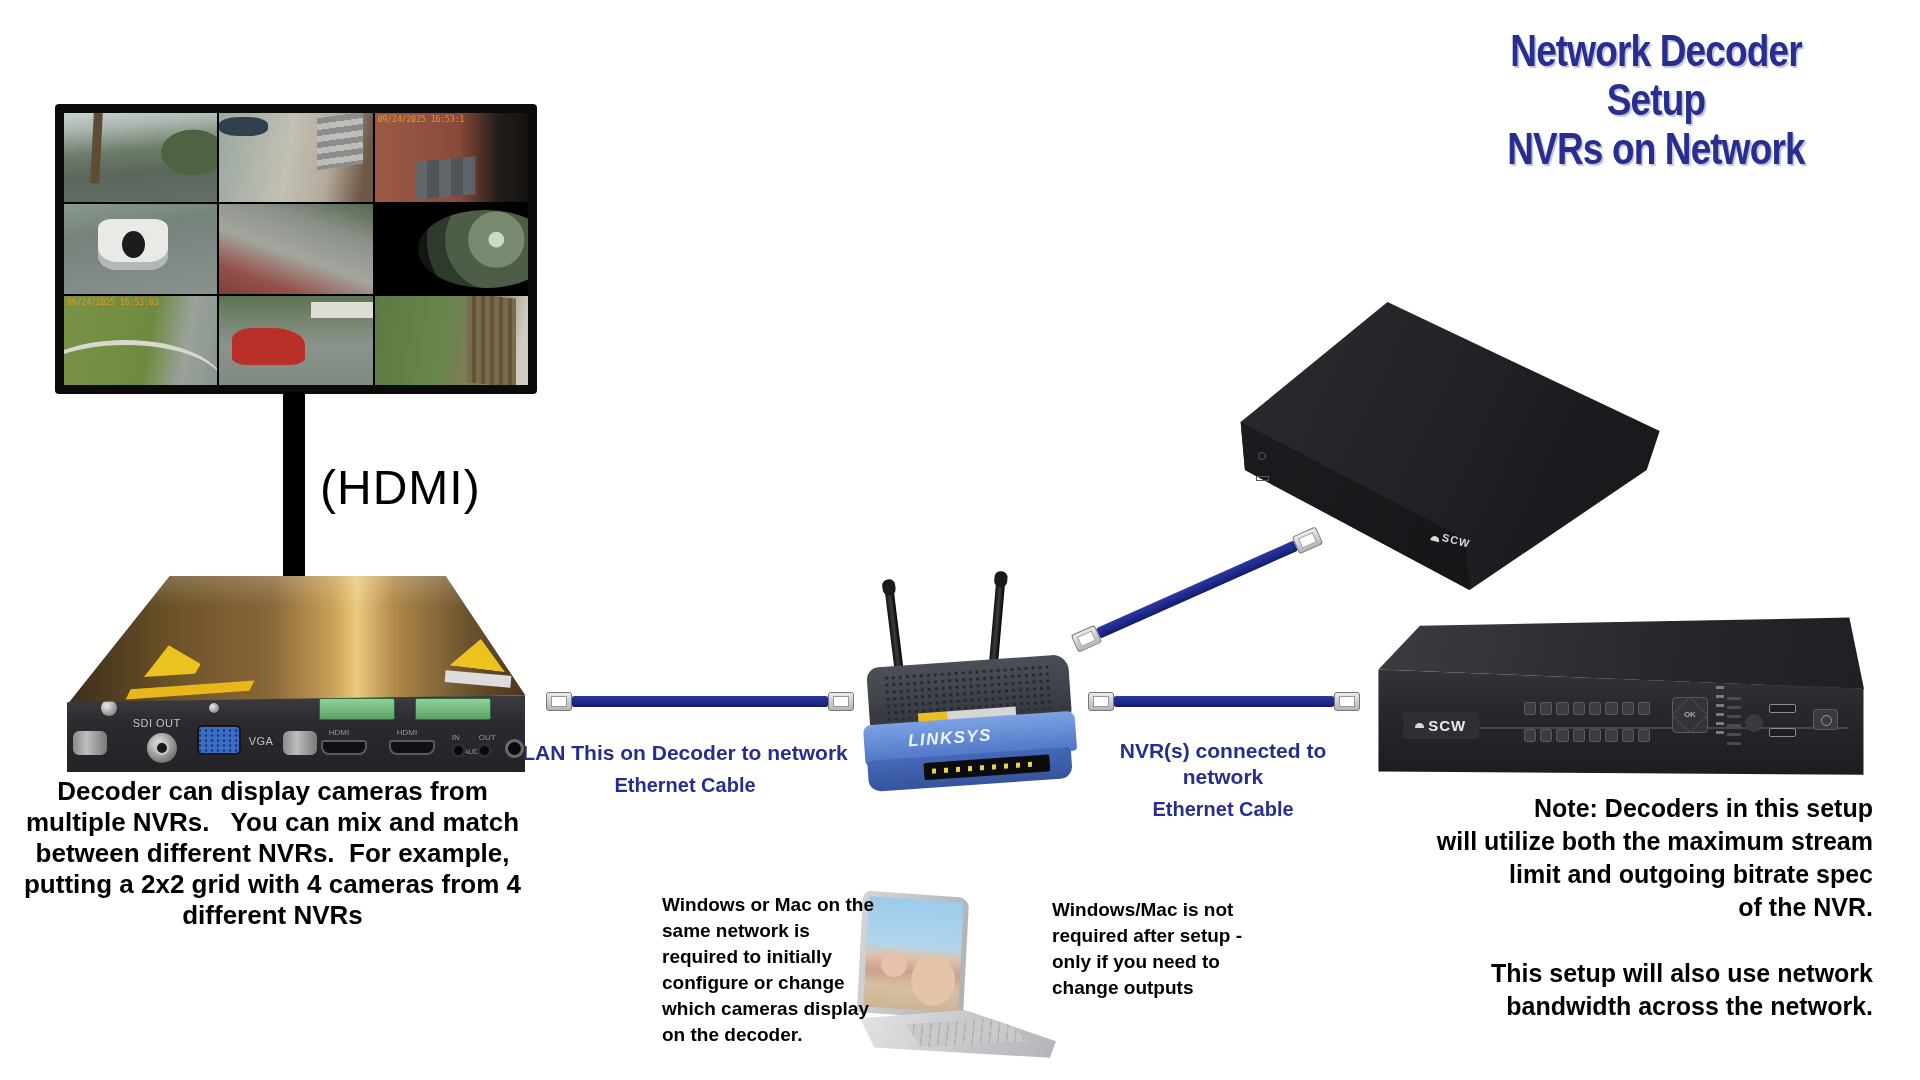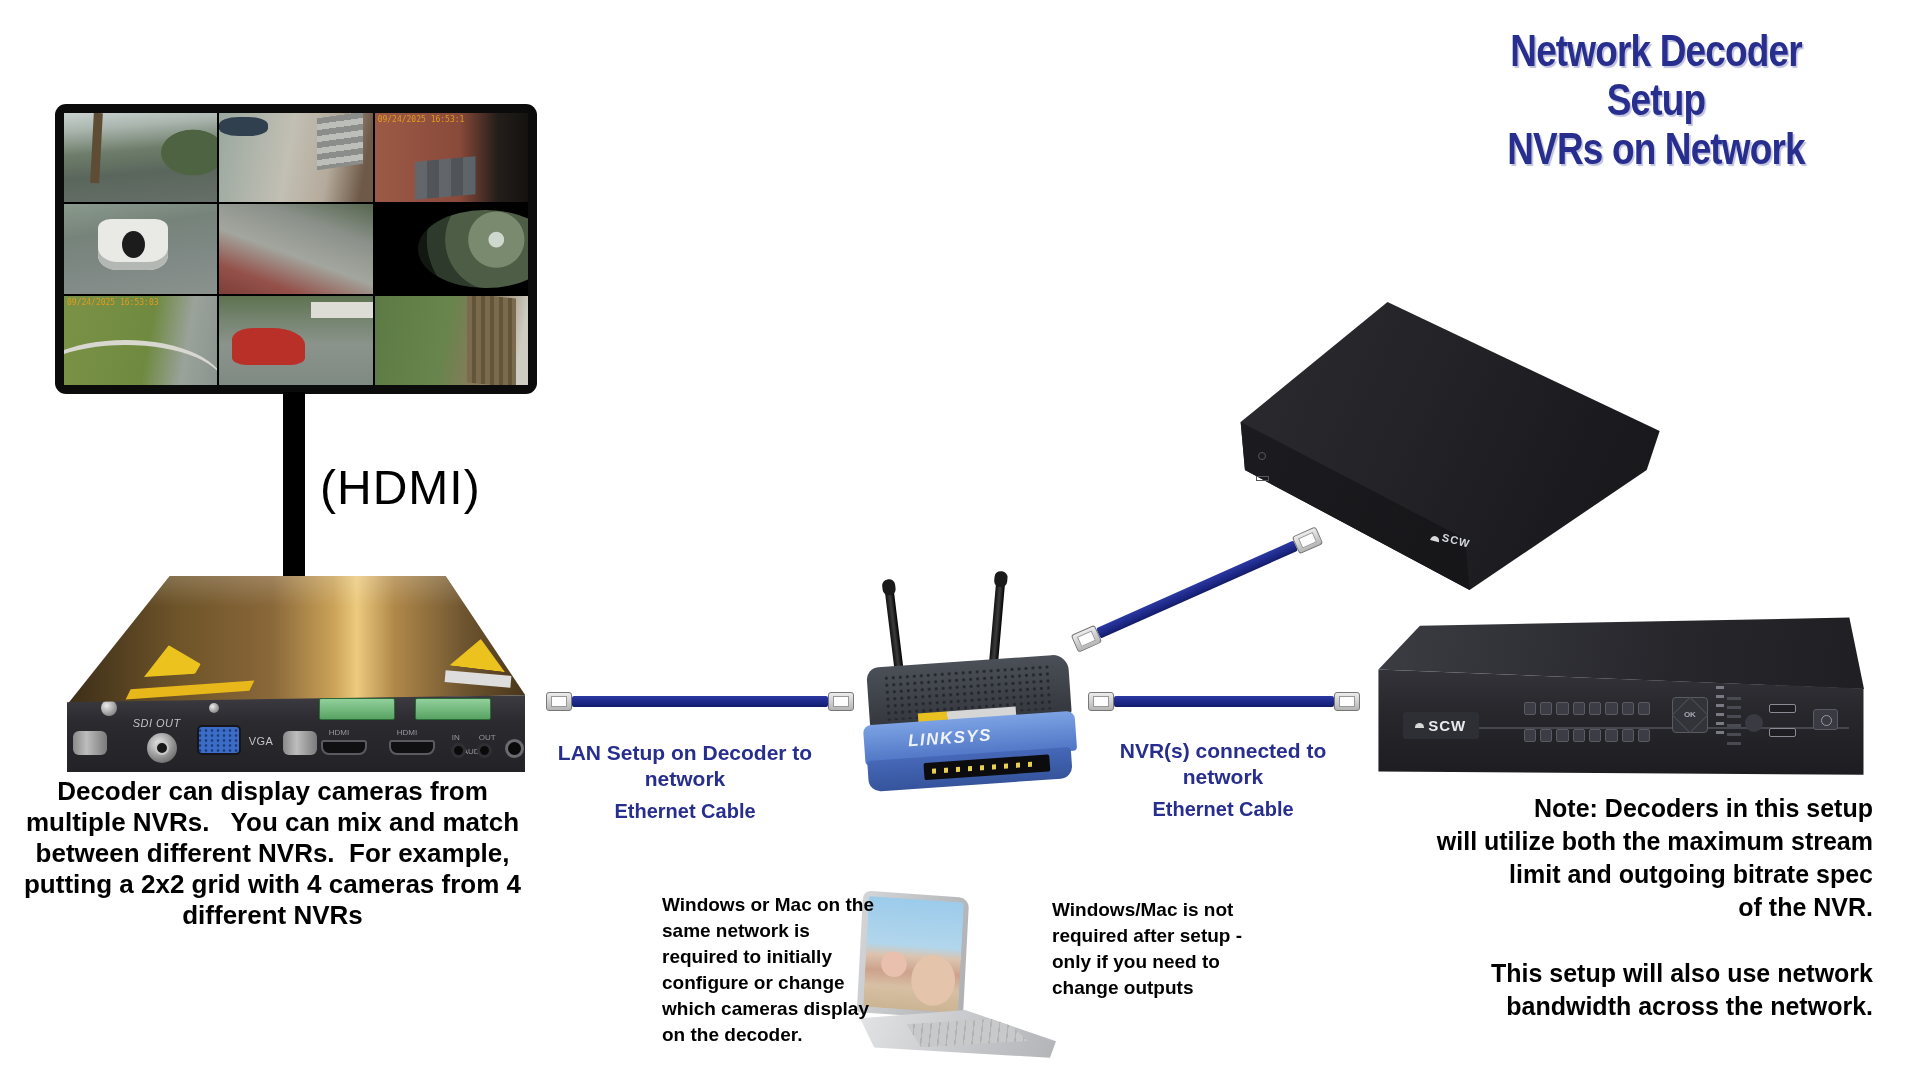--- a/index.html
+++ b/index.html
@@ -9,21 +9,21 @@
 
   
   .title{position:absolute;left:1428px;top:26px;width:456px;text-align:center;
          color:#272e8e;font-weight:bold;}
   .title-line{font-size:44px;line-height:49px;letter-spacing:-1px;
          transform:scaleX(0.84);transform-origin:center;
          text-shadow:2px 2px 1px #c0c2de;}
 
   
   .monitor{position:absolute;left:55px;top:104px;width:482px;height:290px;
-           background:#0b0b0c;border-radius:11px;padding:9px;}
+           background:#0b0b0c;border-radius:4px;padding:9px;}
   .screen{width:100%;height:100%;display:grid;grid-template-columns:repeat(3,1fr);
           grid-template-rows:repeat(3,1fr);gap:2px;background:#000;overflow:hidden;}
   .feed{position:relative;overflow:hidden;}
   .ts{position:absolute;left:3px;top:2px;font-size:8px;color:#e09b20;
       font-family:"DejaVu Sans Mono",monospace;white-space:nowrap;z-index:3;}
   .f1{background:linear-gradient(175deg,#c9d2d0 0%,#aab5ae 18%,#6e7d6a 42%,#5a665c 65%,#666f68 100%);}
   .f1::before{content:"";position:absolute;left:18%;top:0;width:6%;height:78%;background:#5e4c34;transform:rotate(3deg);}
   .f1::after{content:"";position:absolute;right:-8%;top:14%;width:48%;height:60%;
              background:radial-gradient(ellipse,#4e6342 0 60%,transparent 62%);}
   .f2{background:linear-gradient(100deg,#9aa89f 0%,#c2bfb4 45%,#b5ab9c 70%,#6e5847 92%);}
@@ -230,21 +230,21 @@
 
   <div class="decoder" data-name="decoder-device">
     <div class="dec-top" data-name="decoder-top-panel"></div>
     <div class="warn-left" data-name="warning-label-icon"></div>
     <div class="warn-strip" data-name="warning-label"></div>
     <div class="warn-right" data-name="warning-label-icon"></div>
     <div class="warn-right-label" data-name="spec-label"></div>
     <div class="dec-front" data-name="decoder-front-panel">
       <div class="screw" style="left:34px;top:5px;" data-name="screw"></div>
       <div class="foot" style="left:6px;top:36px;" data-name="rubber-foot"></div>
-      <span class="port-label" style="left:66px;top:22px;font-style:italic;" data-name="sdi-out-label">SDI OUT</span>
+      <span class="port-label" style="left:66px;top:22px;" data-name="sdi-out-label">SDI OUT</span>
       <div class="bnc" style="left:80px;top:38px;" data-name="bnc-connector"></div>
       <div class="vga" style="left:130px;top:30px;" data-name="vga-port"></div>
       <span class="port-label" style="left:182px;top:40px;" data-name="vga-label">VGA</span>
       <div class="screw" style="left:142px;top:8px;width:10px;height:10px;" data-name="screw"></div>
       <div class="foot" style="left:216px;top:36px;" data-name="rubber-foot"></div>
       <div class="tblock" style="left:252px;top:3px;" data-name="alarm-terminal-block"></div>
       <div class="tblock" style="left:348px;top:3px;" data-name="alarm-terminal-block"></div>
       <span class="tiny-label" style="left:262px;top:33px;" data-name="hdmi-port-label">HDMI</span>
       <div class="hdmi-port" style="left:254px;top:45px;" data-name="hdmi-port"></div>
       <span class="tiny-label" style="left:330px;top:33px;" data-name="hdmi-port-label">HDMI</span>
@@ -263,21 +263,21 @@
 between different NVRs.  For example,
 putting a 2x2 grid with 4 cameras from 4
 different NVRs</div>
 
   <div class="cable cable-left" data-name="ethernet-cable-left">
     <div class="rj45" data-name="rj45-connector-icon"></div>
     <div class="bar" data-name="cable-bar"></div>
     <div class="rj45" data-name="rj45-connector-icon"></div>
   </div>
   <div class="cable-label label-left" data-name="ethernet-label-left">
-    <div class="l1" data-name="ethernet-label-left-line1">LAN Setup on Decoder to network</div>
+    <div class="l1" data-name="ethernet-label-left-line1">LAN This on Decoder to network</div>
     <div class="l2" data-name="ethernet-label-left-line2">Ethernet Cable</div>
   </div>
 
   <div class="router" data-name="router">
     <div class="ant ant1" data-name="antenna-icon"></div>
     <div class="ant ant2" data-name="antenna-icon"></div>
     <div class="r-top" data-name="router-top-shell"></div>
     <div class="r-badge" data-name="router-model-badge"></div>
     <div class="r-blue" data-name="router-front-band">
       <span class="r-brand" data-name="router-brand-label">LINKSYS</span>

